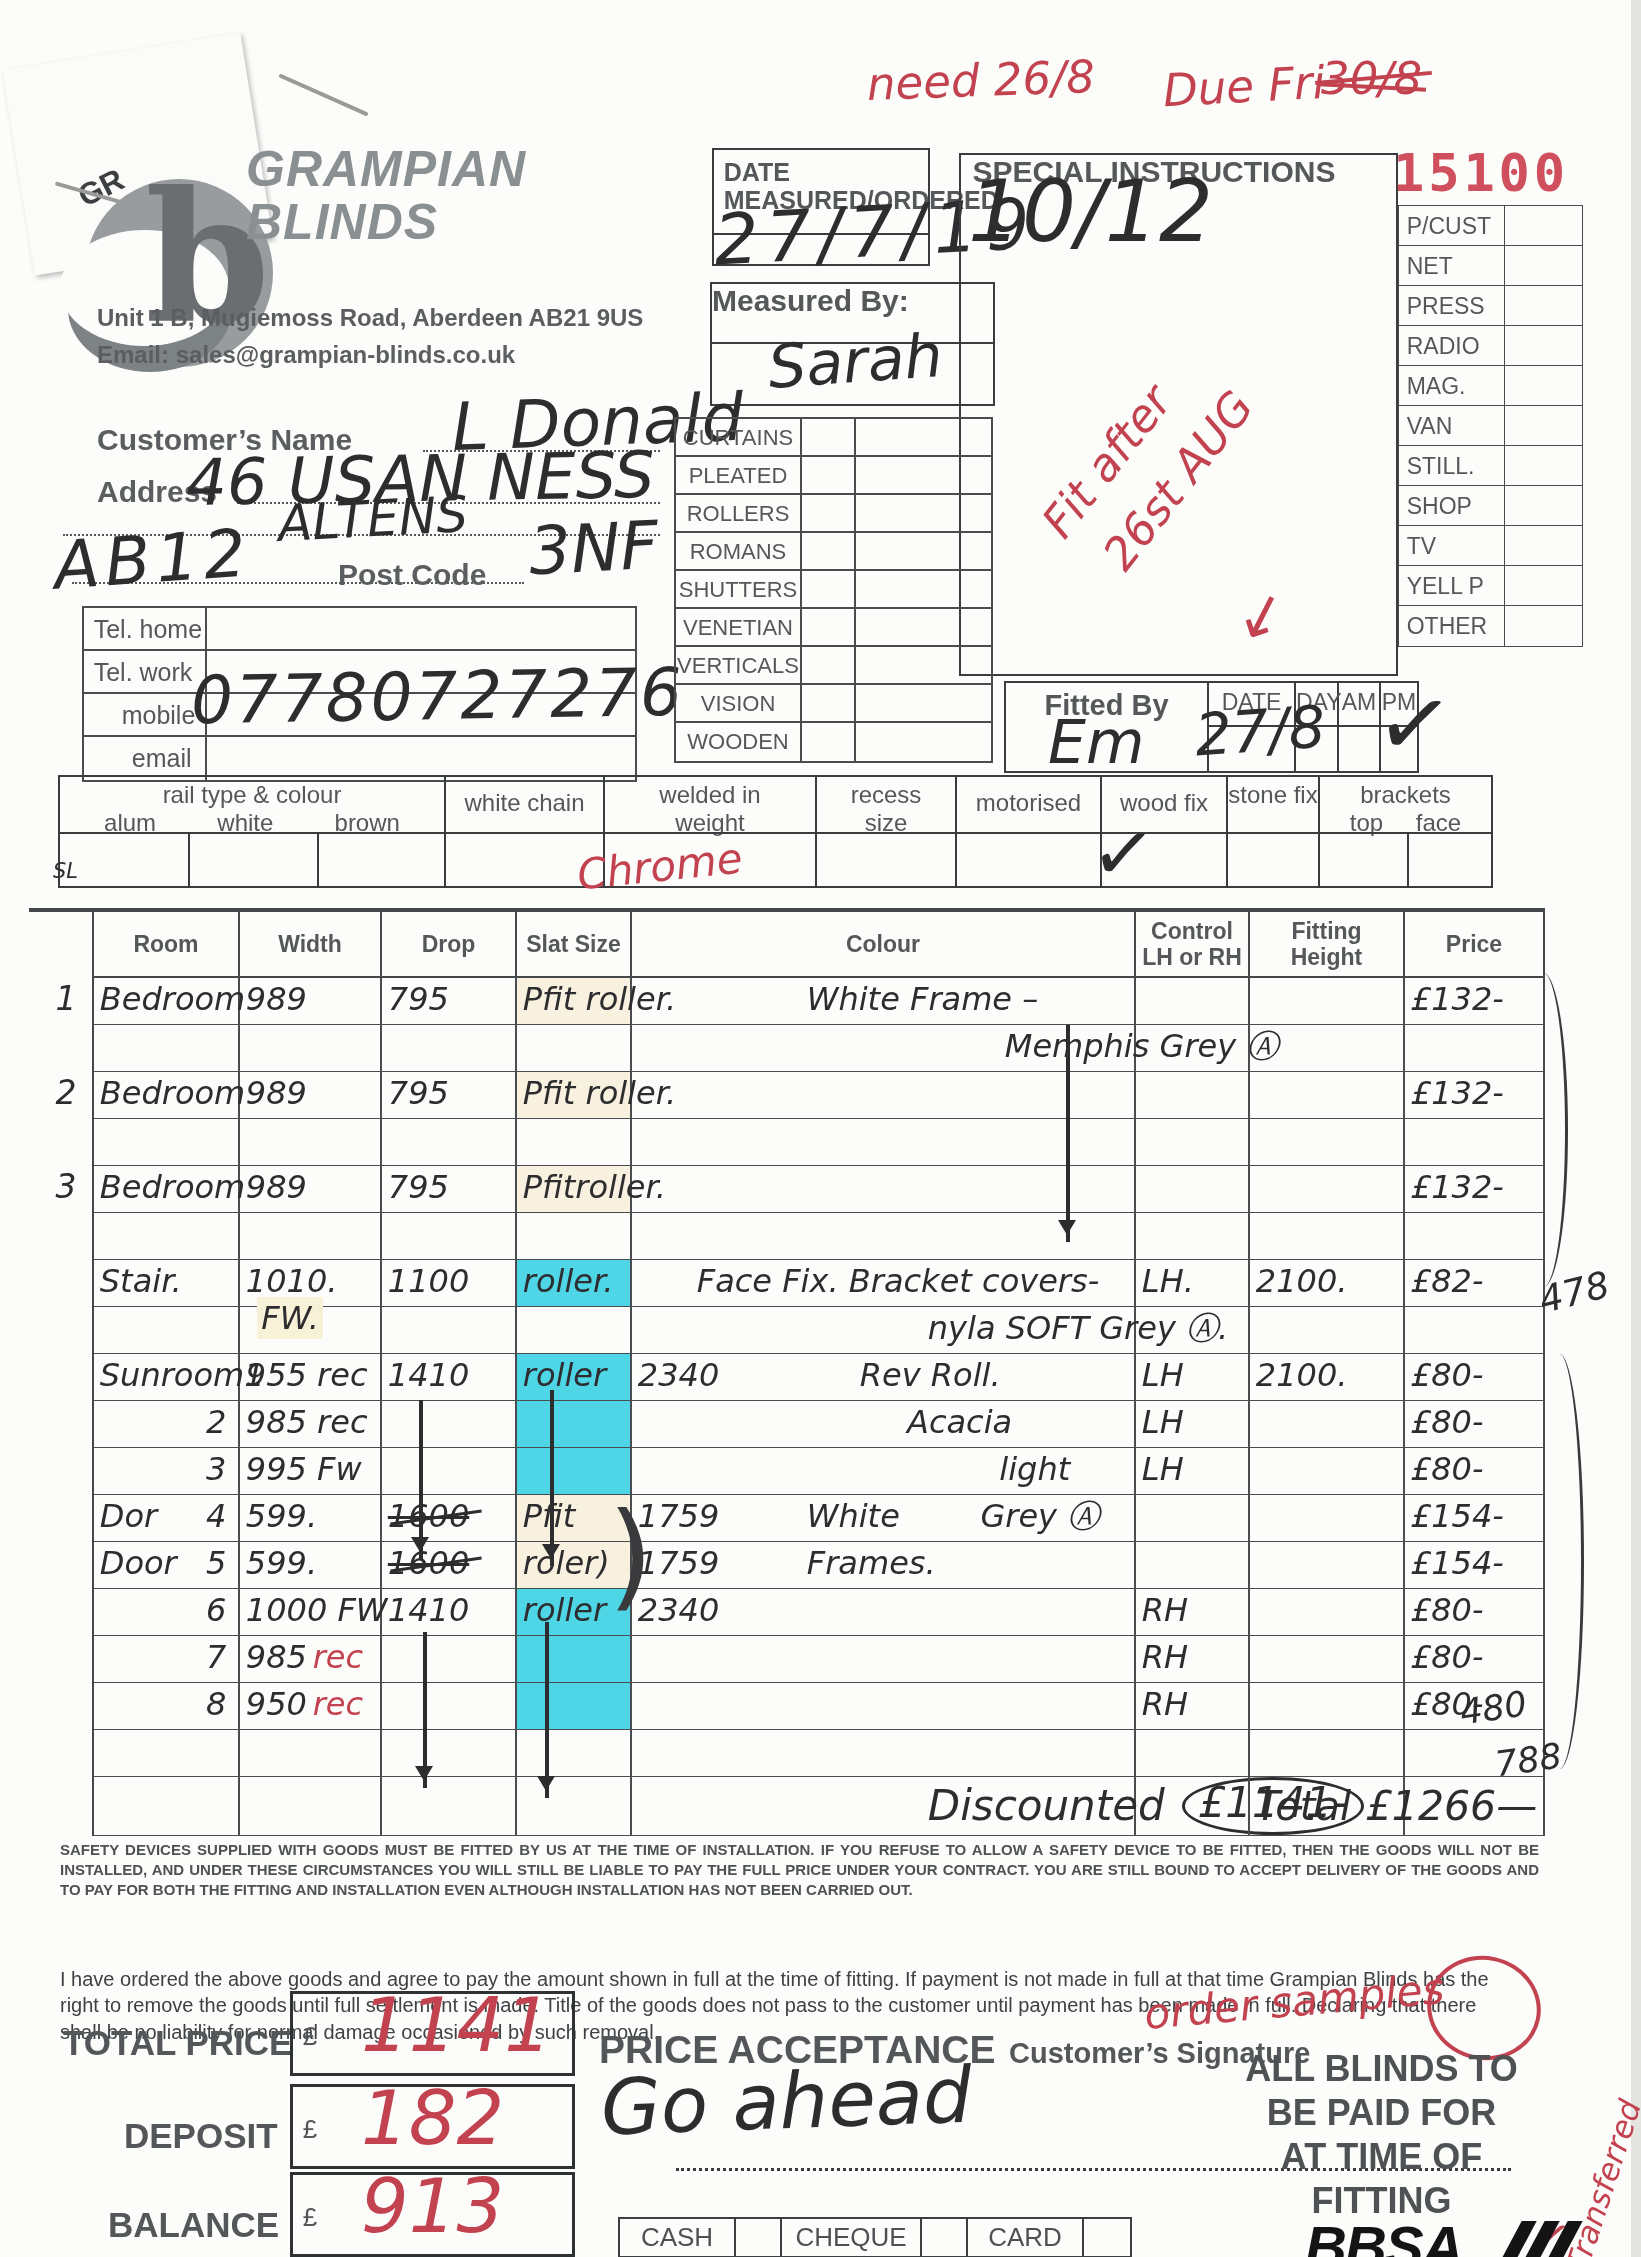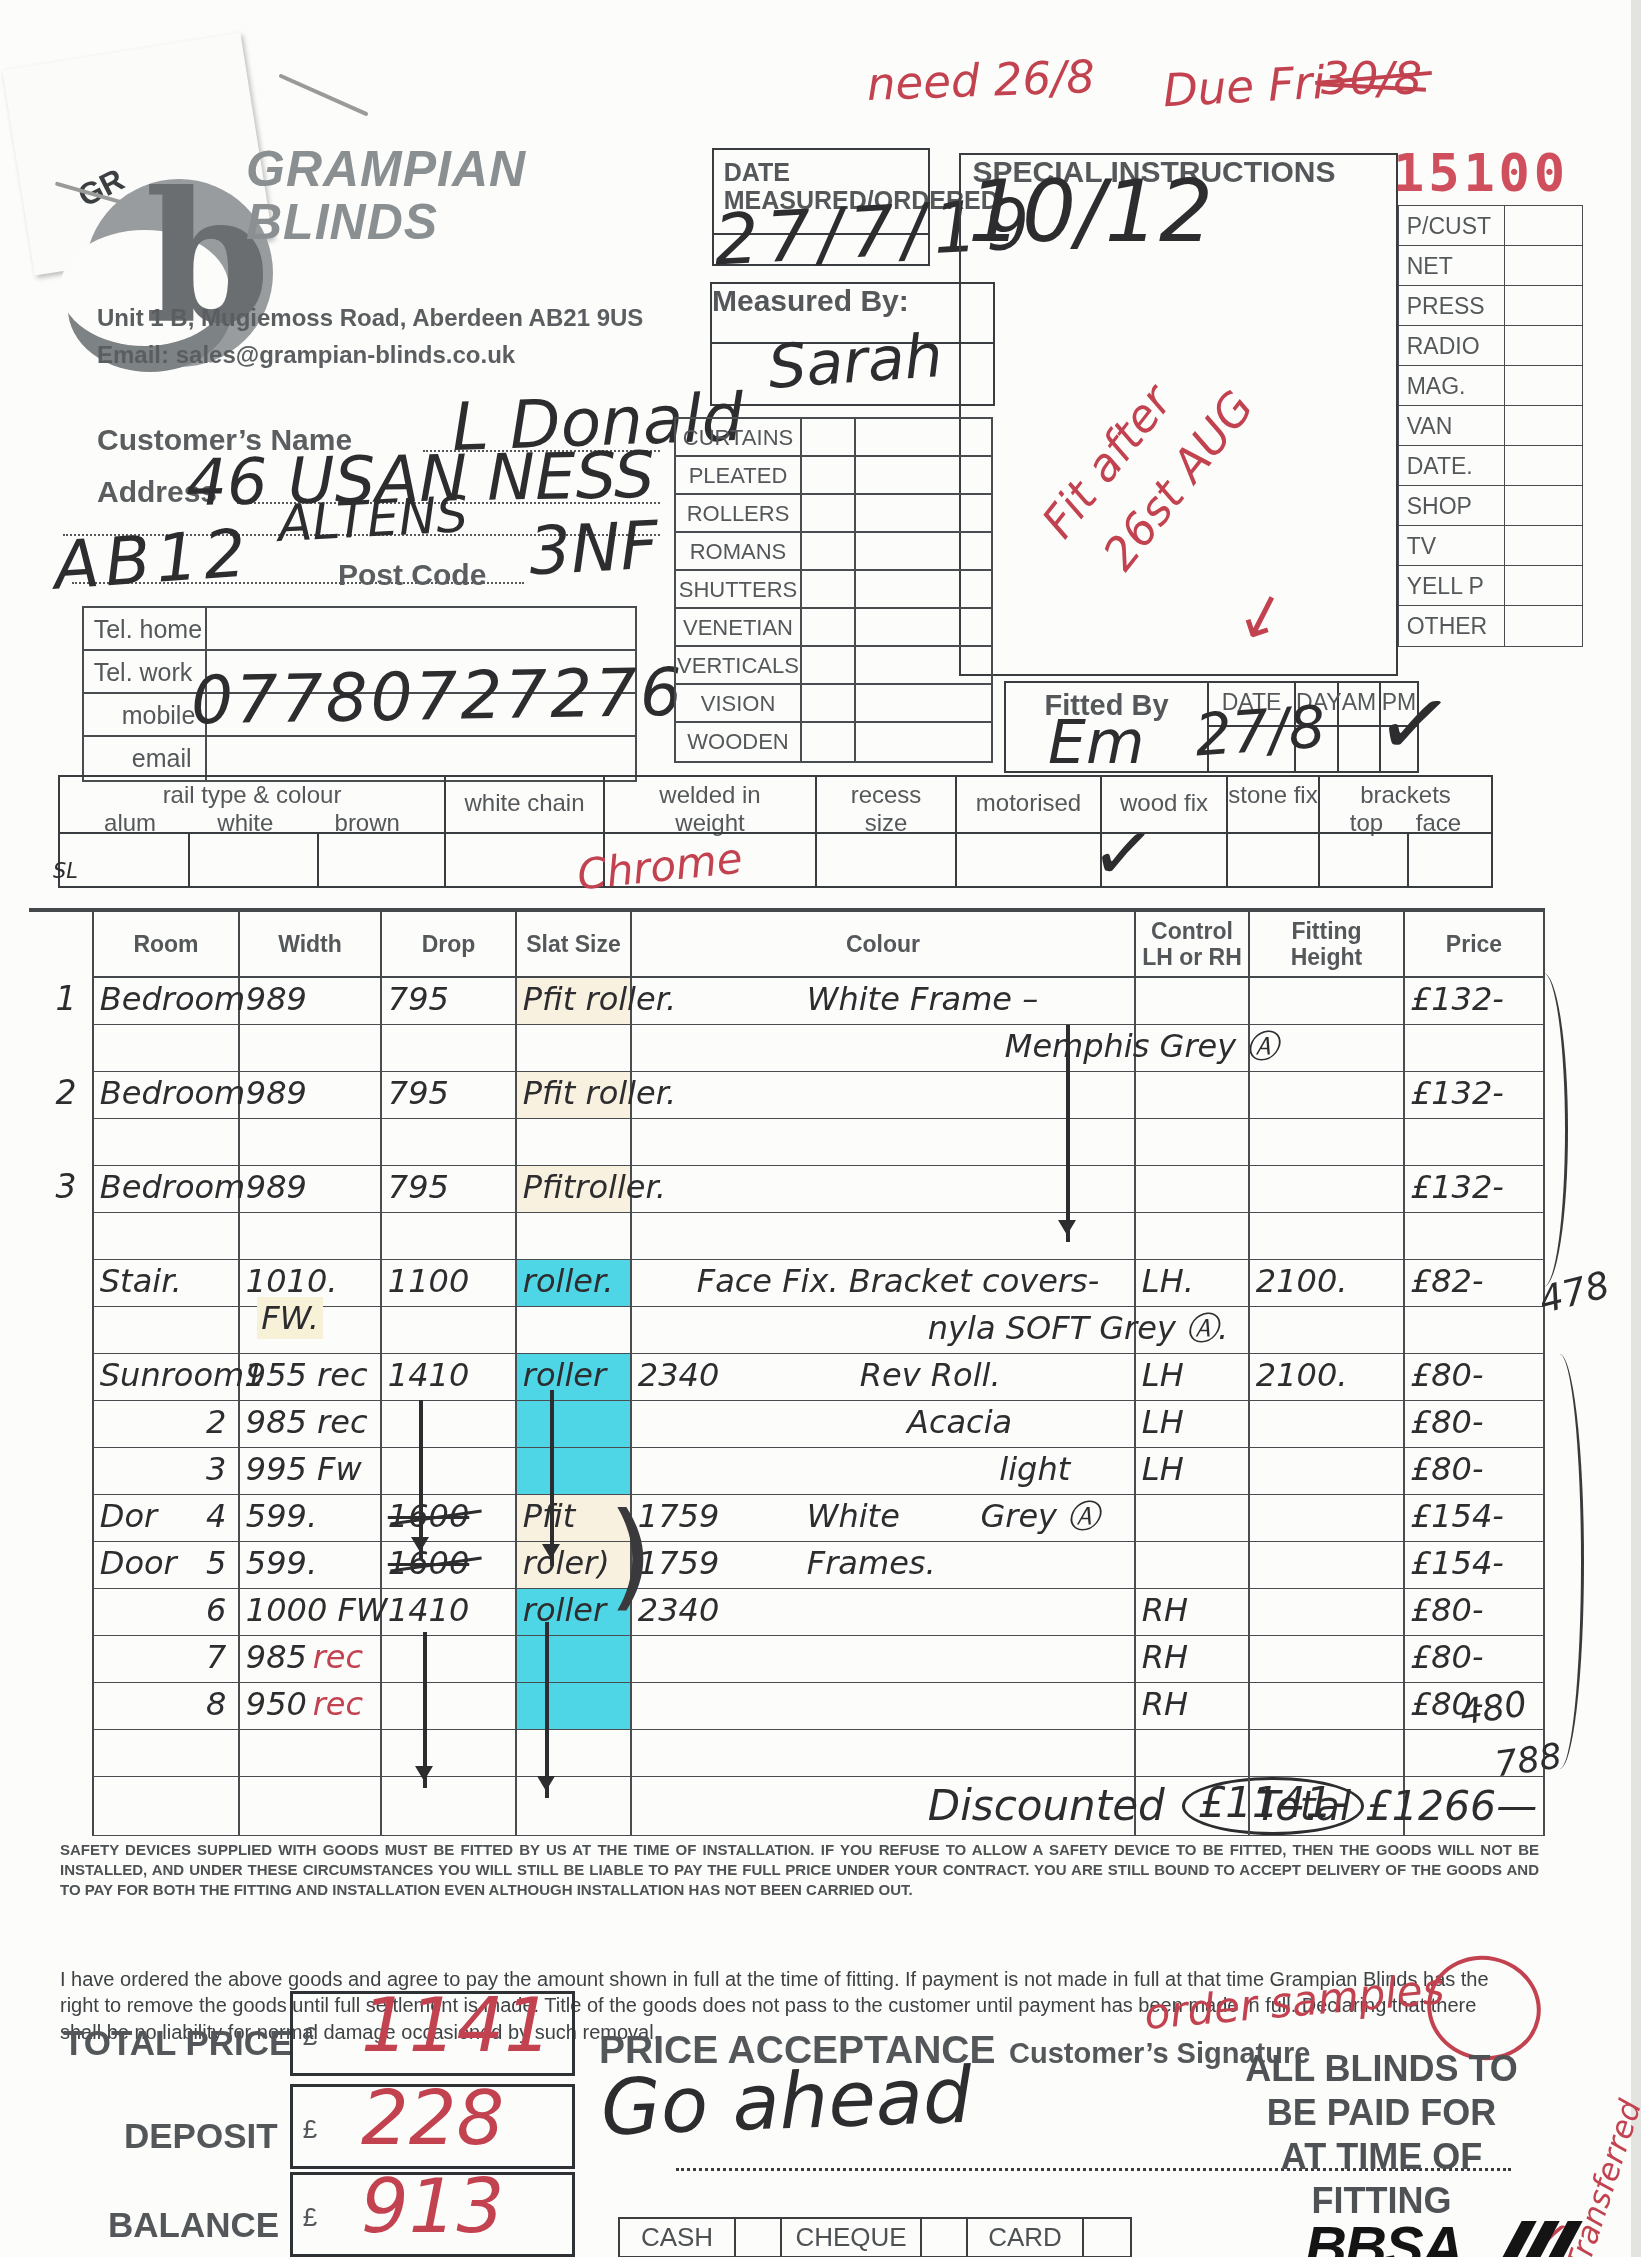--- a/index.html
+++ b/index.html
@@ -226,21 +226,21 @@
       </div>
     <div class="mrow">
         <span class="mlab">MAG.</span>
         <span></span>
       </div>
     <div class="mrow">
         <span class="mlab">VAN</span>
         <span></span>
       </div>
     <div class="mrow">
-        <span class="mlab">DATE.</span>
+        <span class="mlab">STILL.</span>
         <span></span>
       </div>
     <div class="mrow">
         <span class="mlab">SHOP</span>
         <span></span>
       </div>
     <div class="mrow">
         <span class="mlab">TV</span>
         <span></span>
       </div>
@@ -968,21 +968,21 @@
 
   
   <span class="abs biglabel" style="left:63px;top:2023px;">TOTAL PRICE</span>
   <div class="pricebox" style="left:290px;top:1991px;">
     <span class="pound">£</span>
     <span class="val hw">1141</span>
   </div>
   <span class="abs biglabel" style="left:124px;top:2116px;">DEPOSIT</span>
   <div class="pricebox" style="left:290px;top:2084px;">
     <span class="pound">£</span>
-    <span class="val hw">228</span>
+    <span class="val hw">182</span>
   </div>
   <span class="abs biglabel" style="left:108px;top:2205px;">BALANCE</span>
   <div class="pricebox" style="left:290px;top:2172px;">
     <span class="pound">£</span>
     <span class="val hw">913</span>
   </div>
 
   
   <span class="abs biglabel" style="left:599px;top:2028px;font-size:39px;">PRICE ACCEPTANCE</span>
   <span class="abs biglabel" style="left:1009px;top:2037px;font-size:29px;">Customer’s Signature</span>

